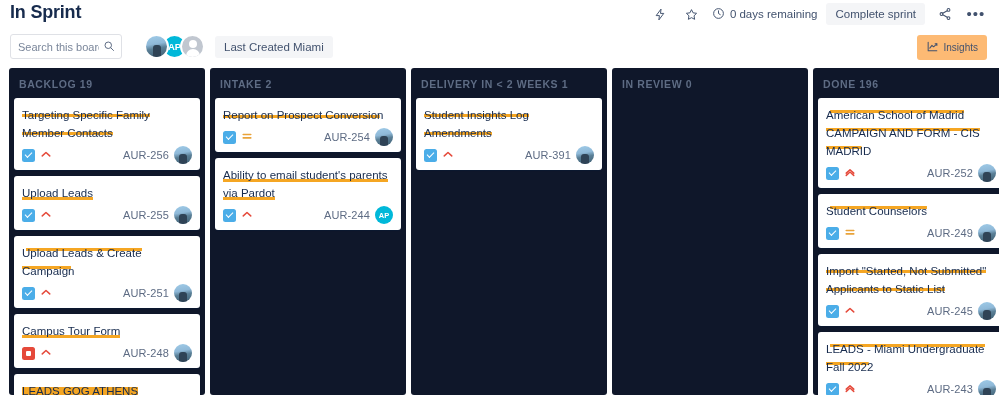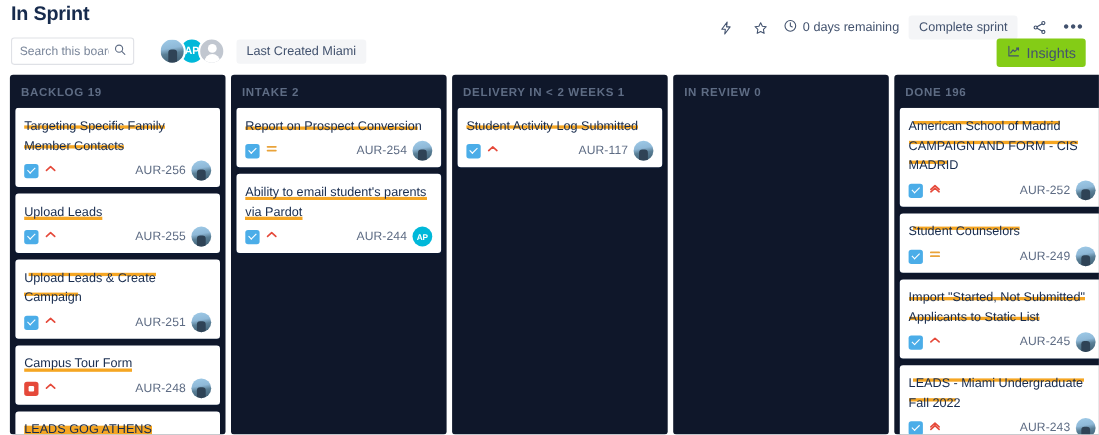--- a/index.html
+++ b/index.html
@@ -17,21 +17,21 @@
     position: relative;
     height: 68px;
     padding: 0 14px;
   }
   .board-title {
     position: absolute; left: 10px; top: 2px;
     font-size: 18px; font-weight: bold; color: #172b4d;
     letter-spacing: -0.2px;
   }
   .top-right {
-    position: absolute; right: 12px; top: 14px;
+    position: absolute; right: 12px; top: 3px;
     display: flex; gap: 9px;
     font-size: 11.5px; color: #42526e;
   }
   .icon-btn {
     width: 22px; height: 22px;
     display: flex; align-items: center; justify-content: center;
     border-radius: 3px; cursor: pointer; color: #42526e;
   }
   .days-remaining { display: flex; align-items: center; gap: 5px; color: #42526e; white-space: nowrap; }
   .btn-sub {
@@ -99,22 +99,22 @@
     width: 14px; height: 9px; border-radius: 7px 7px 0 0; background: #fff;
   }
   .sort-chip {
     background: #f4f5f7; border: none; border-radius: 3px;
     padding: 5px 9px; font-size: 11.5px; color: #42526e;
     font-family: "Liberation Sans", sans-serif; cursor: pointer;
     white-space: nowrap;
   }
   .insights-btn {
     position: absolute; right: 12px; top: 35px;
-    background: #84cc16; border: none; border-radius: 3px;
-    padding: 5px 9px; font-size: 13px; color: #42526e;
+    background: #fdba74; border: none; border-radius: 3px;
+    padding: 5px 9px; font-size: 10px; color: #42526e;
     display: flex; align-items: center; gap: 5px;
     font-family: "Liberation Sans", sans-serif; cursor: pointer;
   }
 
   
   .board {
     display: flex; gap: 5px;
     padding: 0 9px;
     height: 327px;
     align-items: flex-start;
@@ -355,28 +355,28 @@
             <span class="issue-key">AUR-244</span>
             <div class="card-avatar" style="background:#0052cc;background:#00b8d9;">AP</div>
           </div>
         </div>
       </div>
     </div>
     <div class="column">
       <div class="col-header">DELIVERY IN &lt; 2 WEEKS 1</div>
       <div class="col-body">
         <div class="card">
-          <div class="card-title-wrap"><span class="card-title hl-strike">Student Activity Log Submitted</span></div>
-          <div class="card-footer">
-            <span class="type-icon type-story"></span>
-            <span><svg class="prio" viewBox="0 0 16 16" fill="none" stroke="#e5493a" stroke-width="2" stroke-linecap="round" stroke-linejoin="round">
-                <path d="M3 10.5L8 6l5 4.5"></path>
-              </svg></span>
-            <span class="spacer"></span>
-            <span class="issue-key">AUR-117</span>
+          <div class="card-title-wrap"><span class="card-title hl-strike">Student Insights Log Amendments</span></div>
+          <div class="card-footer">
+            <span class="type-icon type-story"></span>
+            <span><svg class="prio" viewBox="0 0 16 16" fill="none" stroke="#e5493a" stroke-width="2" stroke-linecap="round" stroke-linejoin="round">
+                <path d="M3 10.5L8 6l5 4.5"></path>
+              </svg></span>
+            <span class="spacer"></span>
+            <span class="issue-key">AUR-391</span>
             <div class="card-avatar avatar-photo"></div>
           </div>
         </div>
       </div>
     </div>
     <div class="column">
       <div class="col-header">IN REVIEW 0</div>
       <div class="col-body"></div>
     </div>
     <div class="column">

